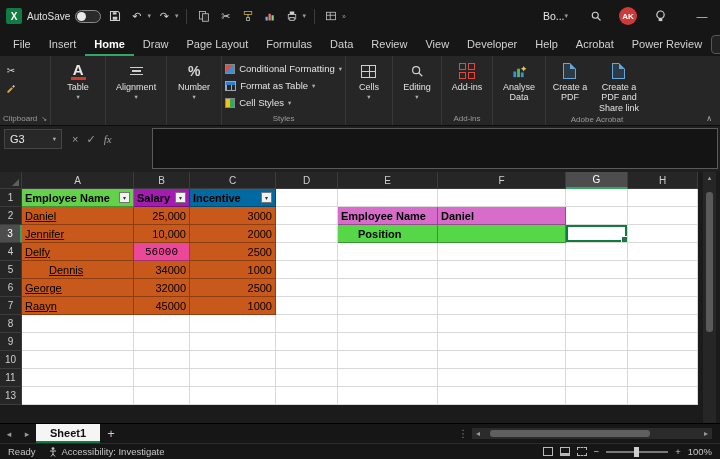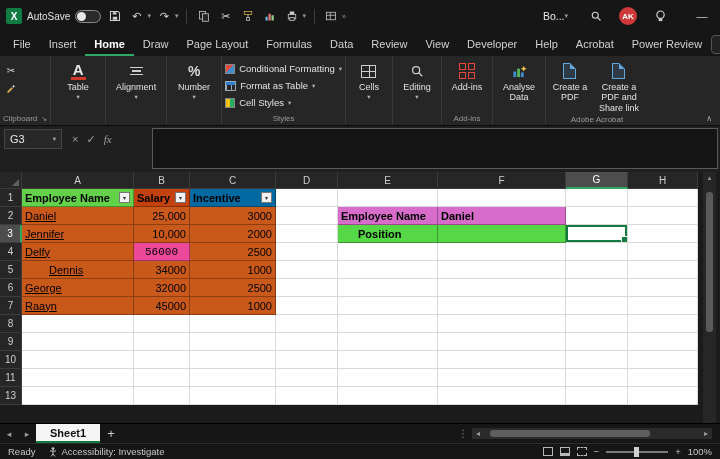--- a/index.html
+++ b/index.html
@@ -408,21 +408,21 @@
         <div class="colh hl" style="width: 62px;">G</div>
         <div class="colh" style="width: 70px;">H</div>
       </div>
     <div>
         <div class="grow">
           <div class="rowh">1</div>
           <div class="cell" style="width: 112px; background: rgb(99, 210, 74); border-color: rgba(0, 0, 0, 0.3); justify-content: space-between;">
             <span style="font-weight: 700;">Employee Name</span>
             <span class="filterbtn">▾</span>
           </div>
-          <div class="cell" style="width: 56px; background: #c2410c; border-color: rgba(0, 0, 0, 0.3); justify-content: space-between;">
+          <div class="cell" style="width: 56px; background: #a21caf; border-color: rgba(0, 0, 0, 0.3); justify-content: space-between;">
             <span style="font-weight: 700;">Salary</span>
             <span class="filterbtn">▾</span>
           </div>
           <div class="cell" style="width: 86px; background: #0369a1; border-color: rgba(0, 0, 0, 0.3); justify-content: space-between;">
             <span style="font-weight: 700;">Incentive</span>
             <span class="filterbtn">▾</span>
           </div>
           <div class="cell" style="width: 62px;"></div>
           <div class="cell" style="width: 100px;"></div>
           <div class="cell" style="width: 128px;"></div>

